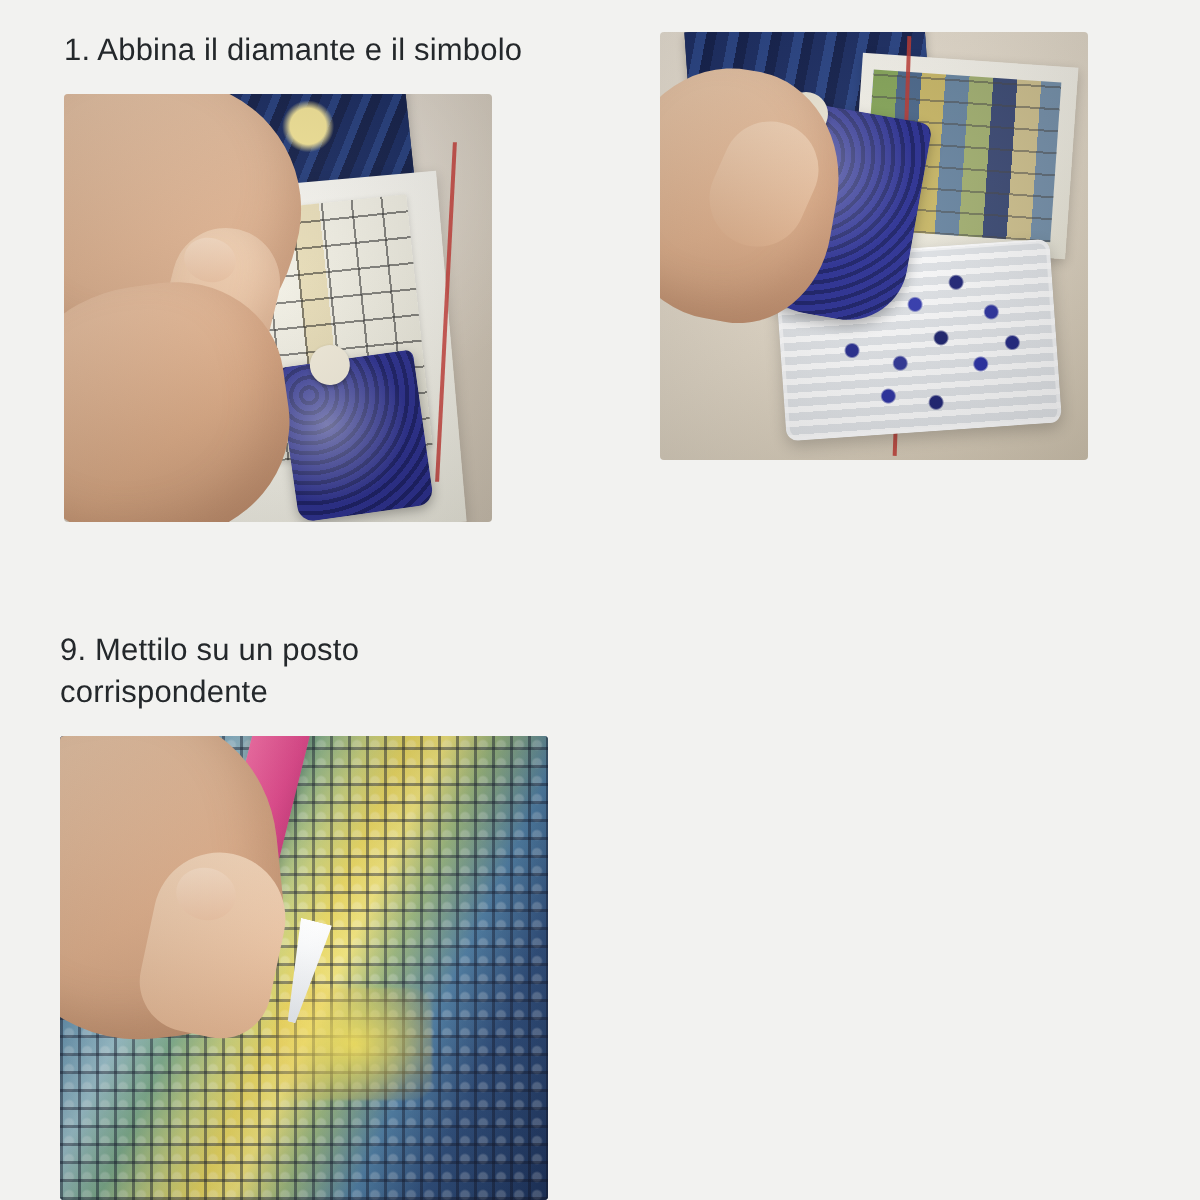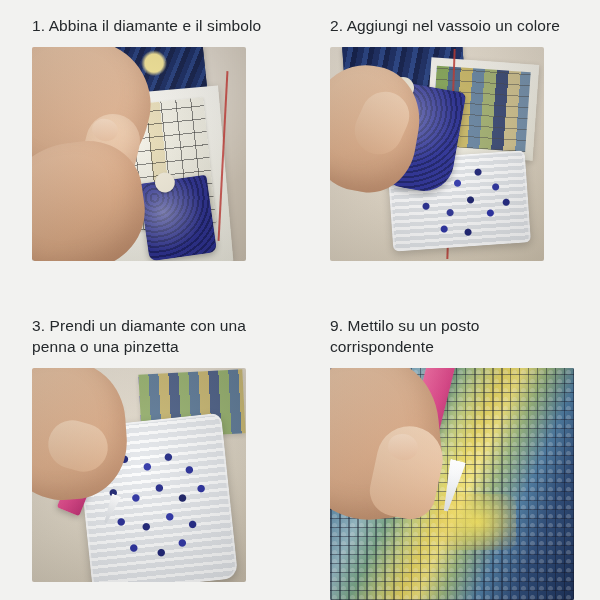--- a/index.html
+++ b/index.html
@@ -473,50 +473,36 @@
         </div>
         <div class="hand-a"></div>
         <div class="finger-a"></div>
         <div class="nail-a"></div>
         <div class="hand-b"></div>
         <div class="photo-shade"></div>
       </div>
     </div>
 
     <div class="cell right">
-      <p class="step-title">2. Aggiungi nel vassoio un colore</p>
       <div class="photo p2">
         <div class="canvas-top"></div>
         <div class="chart-card">
           <div class="swatches"></div>
         </div>
         <div class="red-line"></div>
         <div class="tray"></div>
         <div class="beads"></div>
         <div class="pouch"></div>
         <div class="pouch-label"></div>
         <div class="hand"></div>
         <div class="finger"></div>
         <div class="photo-shade"></div>
       </div>
     </div>
 
-    <div class="cell">
-      <p class="step-title">3. Prendi un diamante con una penna o una pinzetta</p>
-      <div class="photo p3">
-        <div class="back-chart"></div>
-        <div class="tray"></div>
-        <div class="beads"></div>
-        <div class="pen"></div>
-        <div class="pen-tip"></div>
-        <div class="hand"></div>
-        <div class="thumb"></div>
-        <div class="photo-shade"></div>
-      </div>
-    </div>
 
     <div class="cell right">
       <p class="step-title">9. Mettilo su un posto corrispondente</p>
       <div class="photo p4 big">
         <div class="mosaic"></div>
         <div class="mosaic-grid"></div>
         <div class="bright-spot"></div>
         <div class="pen"></div>
         <div class="pen-tip"></div>
         <div class="hand"></div>

